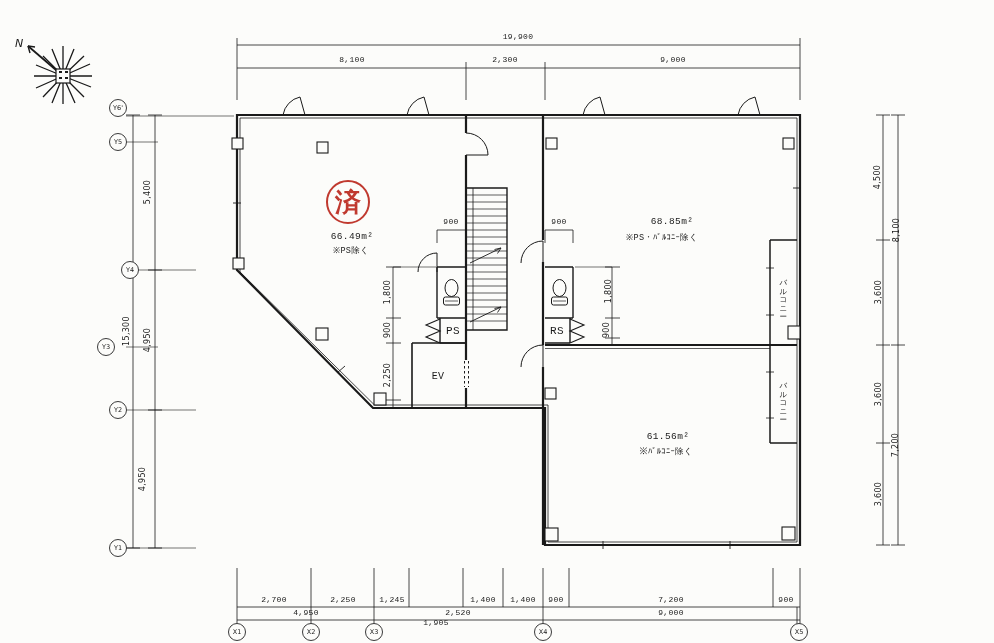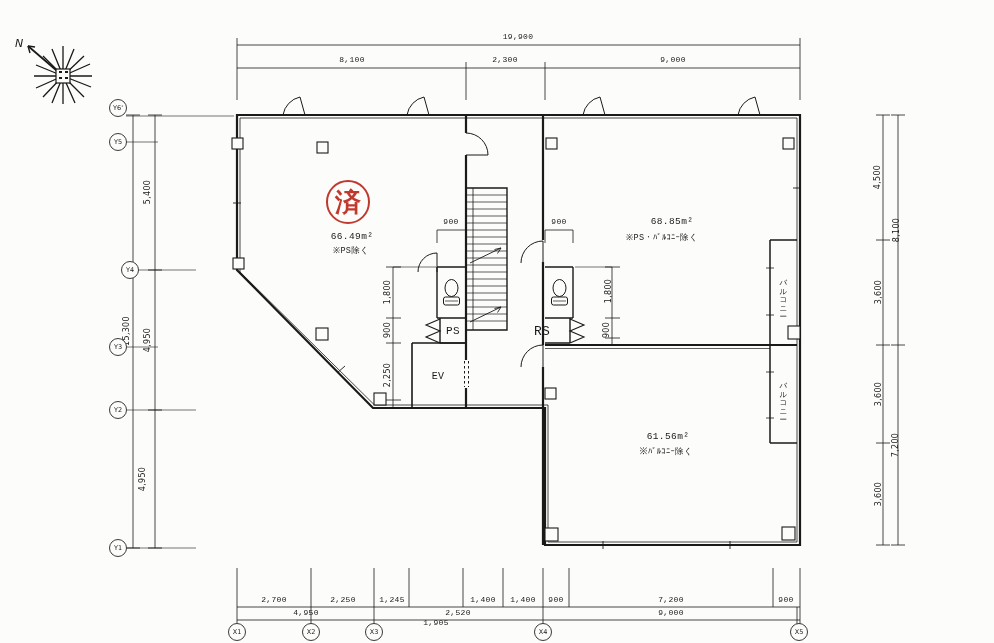--- a/index.html
+++ b/index.html
@@ -199,21 +199,21 @@
 
   <div class="gc" style="left:118px;top:108px">
       <span>Y6'</span>
     </div>
   <div class="gc" style="left:118px;top:142px">
       <span>Y5</span>
     </div>
   <div class="gc" style="left:130px;top:270px">
       <span>Y4</span>
     </div>
-  <div class="gc" style="left:118px;top:347px">
+  <div class="gc" style="left:106px;top:347px">
       <span>Y3</span>
     </div>
   <div class="gc" style="left:118px;top:410px">
       <span>Y2</span>
     </div>
   <div class="gc" style="left:118px;top:548px">
       <span>Y1</span>
     </div>
 
   <div class="stamp">
@@ -221,18 +221,18 @@
   </div>
   <span class="lbl area" style="left:352px;top:237px">66.49m²</span>
   <span class="lbl note" style="left:351px;top:251px">※PS除く</span>
   <span class="lbl area" style="left:672px;top:222px">68.85m²</span>
   <span class="lbl note" style="left:662px;top:238px">※PS・ﾊﾞﾙｺﾆｰ除く</span>
   <span class="lbl area" style="left:668px;top:437px">61.56m²</span>
   <span class="lbl note" style="left:666px;top:452px">※ﾊﾞﾙｺﾆｰ除く</span>
 
   <span class="lbl room-lbl" style="left:438px;top:377px;font-size:10px">EV</span>
   <span class="lbl" style="left:453px;top:331px;font-size:11px">PS</span>
-  <span class="lbl" style="left:542px;top:331px;font-size:13px">RS</span>
+  <span class="lbl" style="left:557px;top:331px;font-size:11px">RS</span>
 
   <span class="tate" style="left:783px;top:293px">バルコニー</span>
   <span class="tate" style="left:783px;top:396px">バルコニー</span>
 
 </div>
 
 </body></html>

